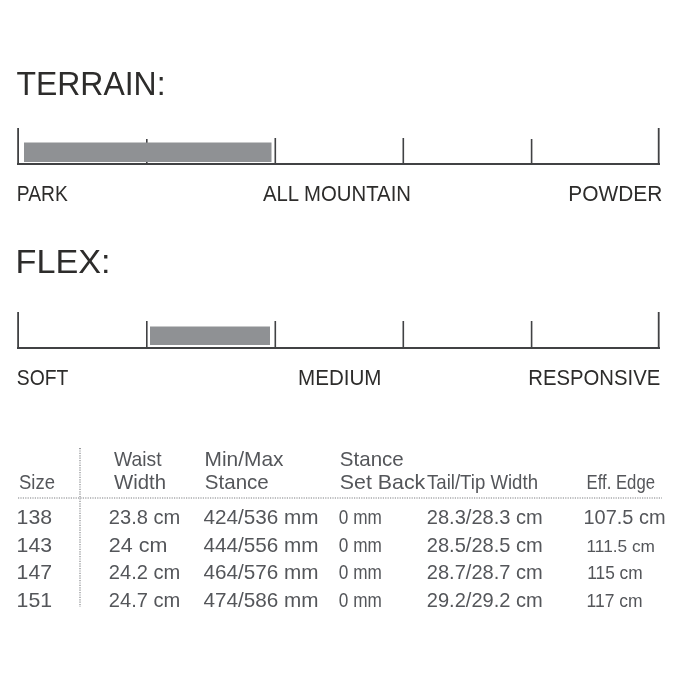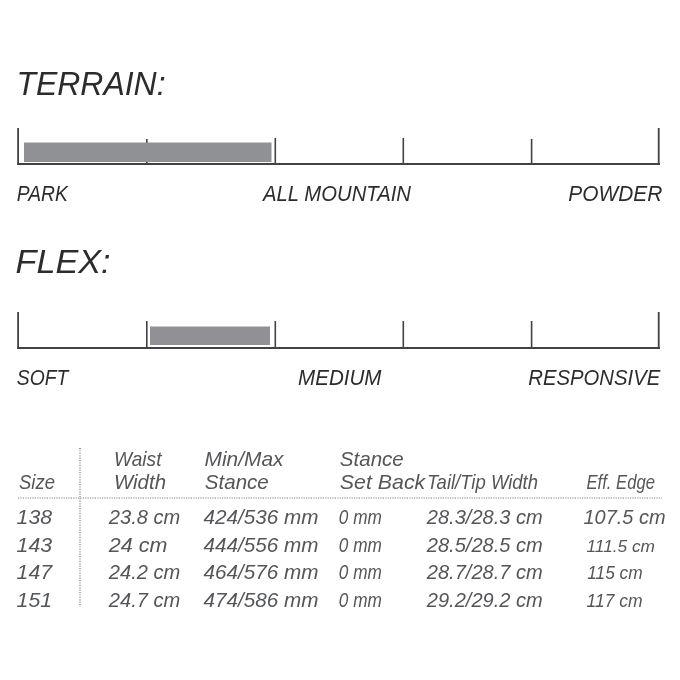--- a/index.html
+++ b/index.html
@@ -1,16 +1,16 @@
 <!DOCTYPE html>
 <html><head>
 <meta charset="utf-8">
 <style>
   html,body{margin:0;padding:0;background:#ffffff;}
-  #page{width:680px;height:680px;position:relative;background:#e5e5e5;overflow:hidden;font-style:italic;}
+  #page{width:680px;height:680px;position:relative;background:#e5e5e5;overflow:hidden;}
   svg text{font-family:"Liberation Sans",sans-serif;}
 </style>
 </head>
 <body>
 <div id="page">
 <svg width="680" height="680" viewBox="0 0 680 680" xmlns="http://www.w3.org/2000/svg">
 
   <rect x="0" y="0" width="680" height="680" fill="#ffffff"></rect>
 
   <text x="16.5" y="95" font-size="33" fill="#2d2c2b" textLength="149" lengthAdjust="spacingAndGlyphs">TERRAIN:</text>

